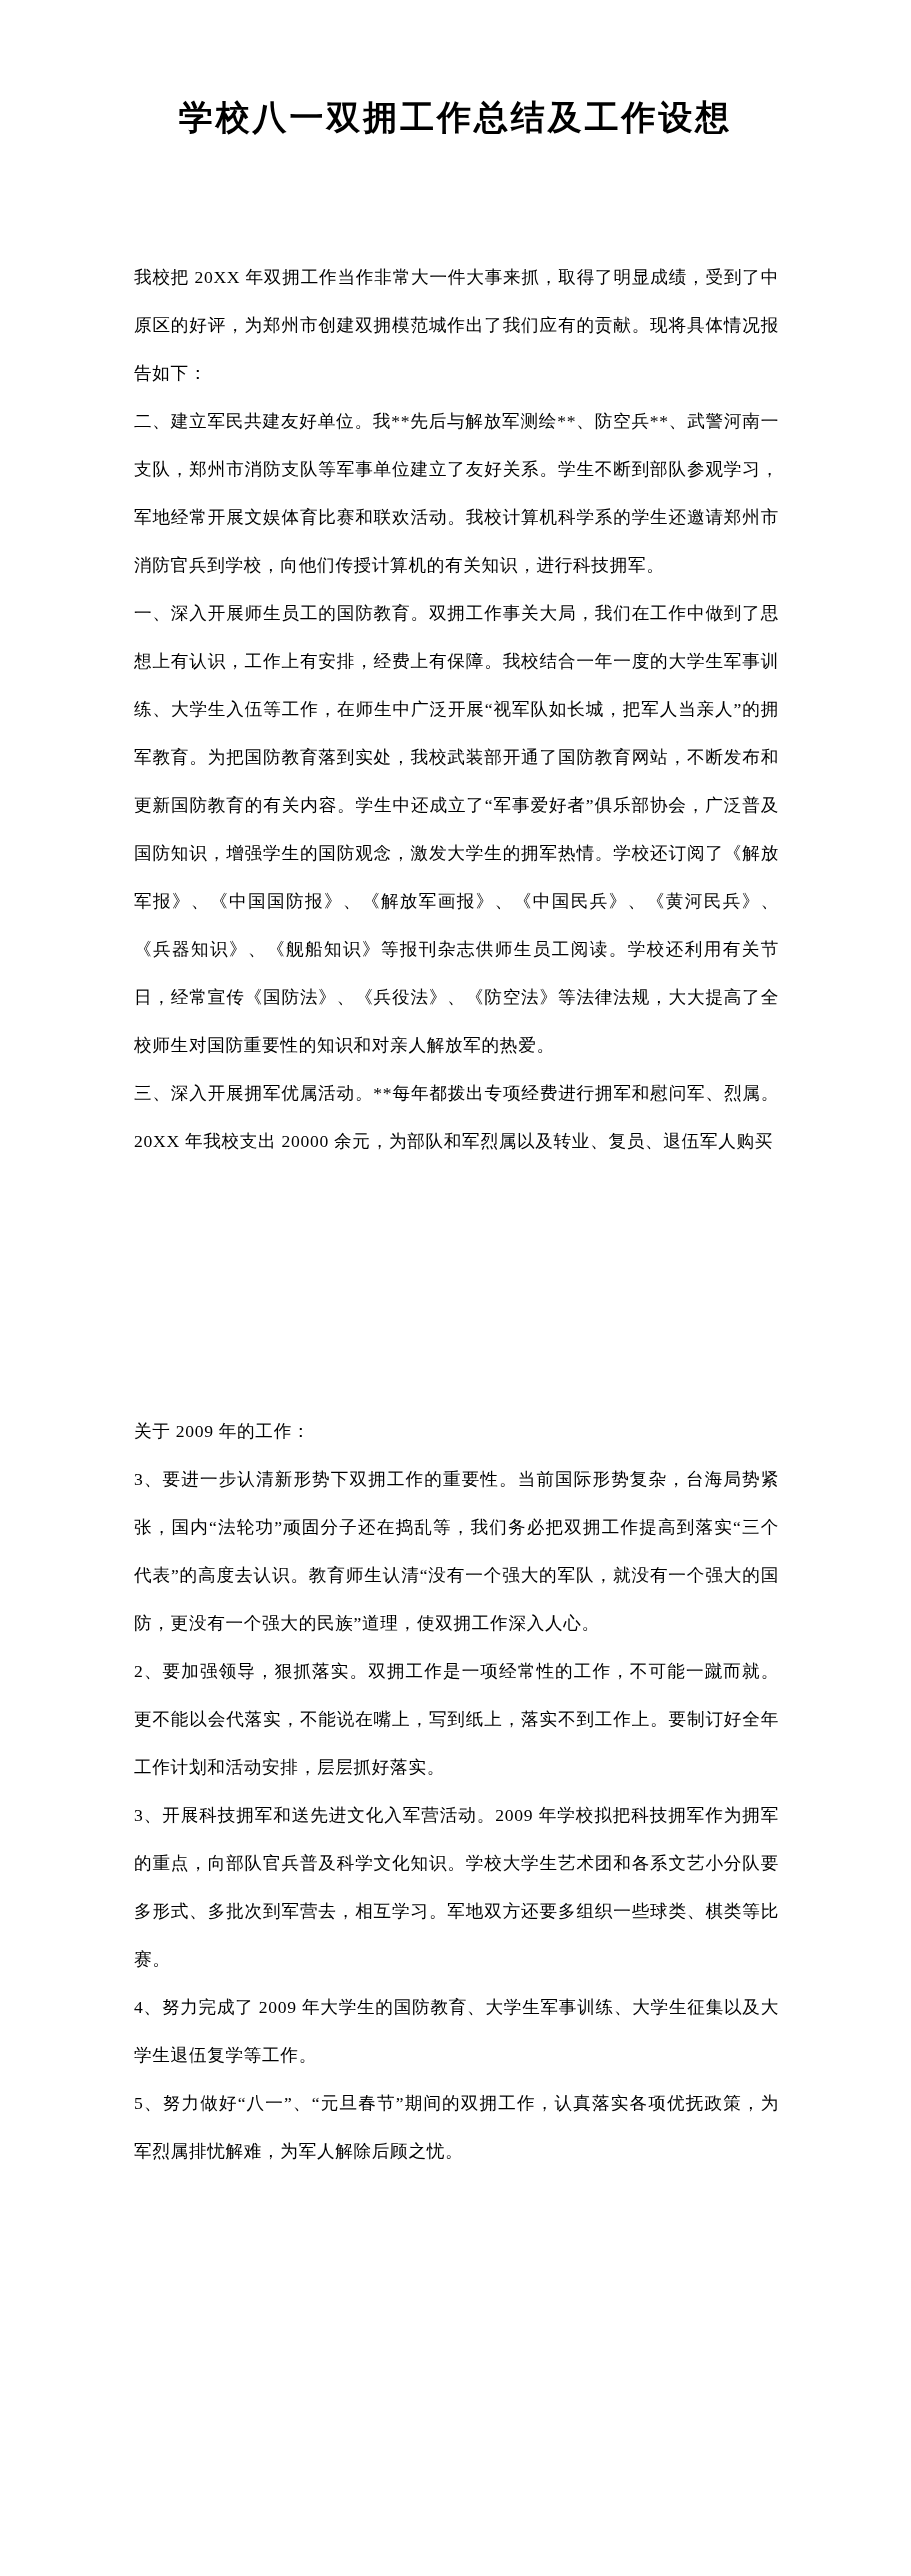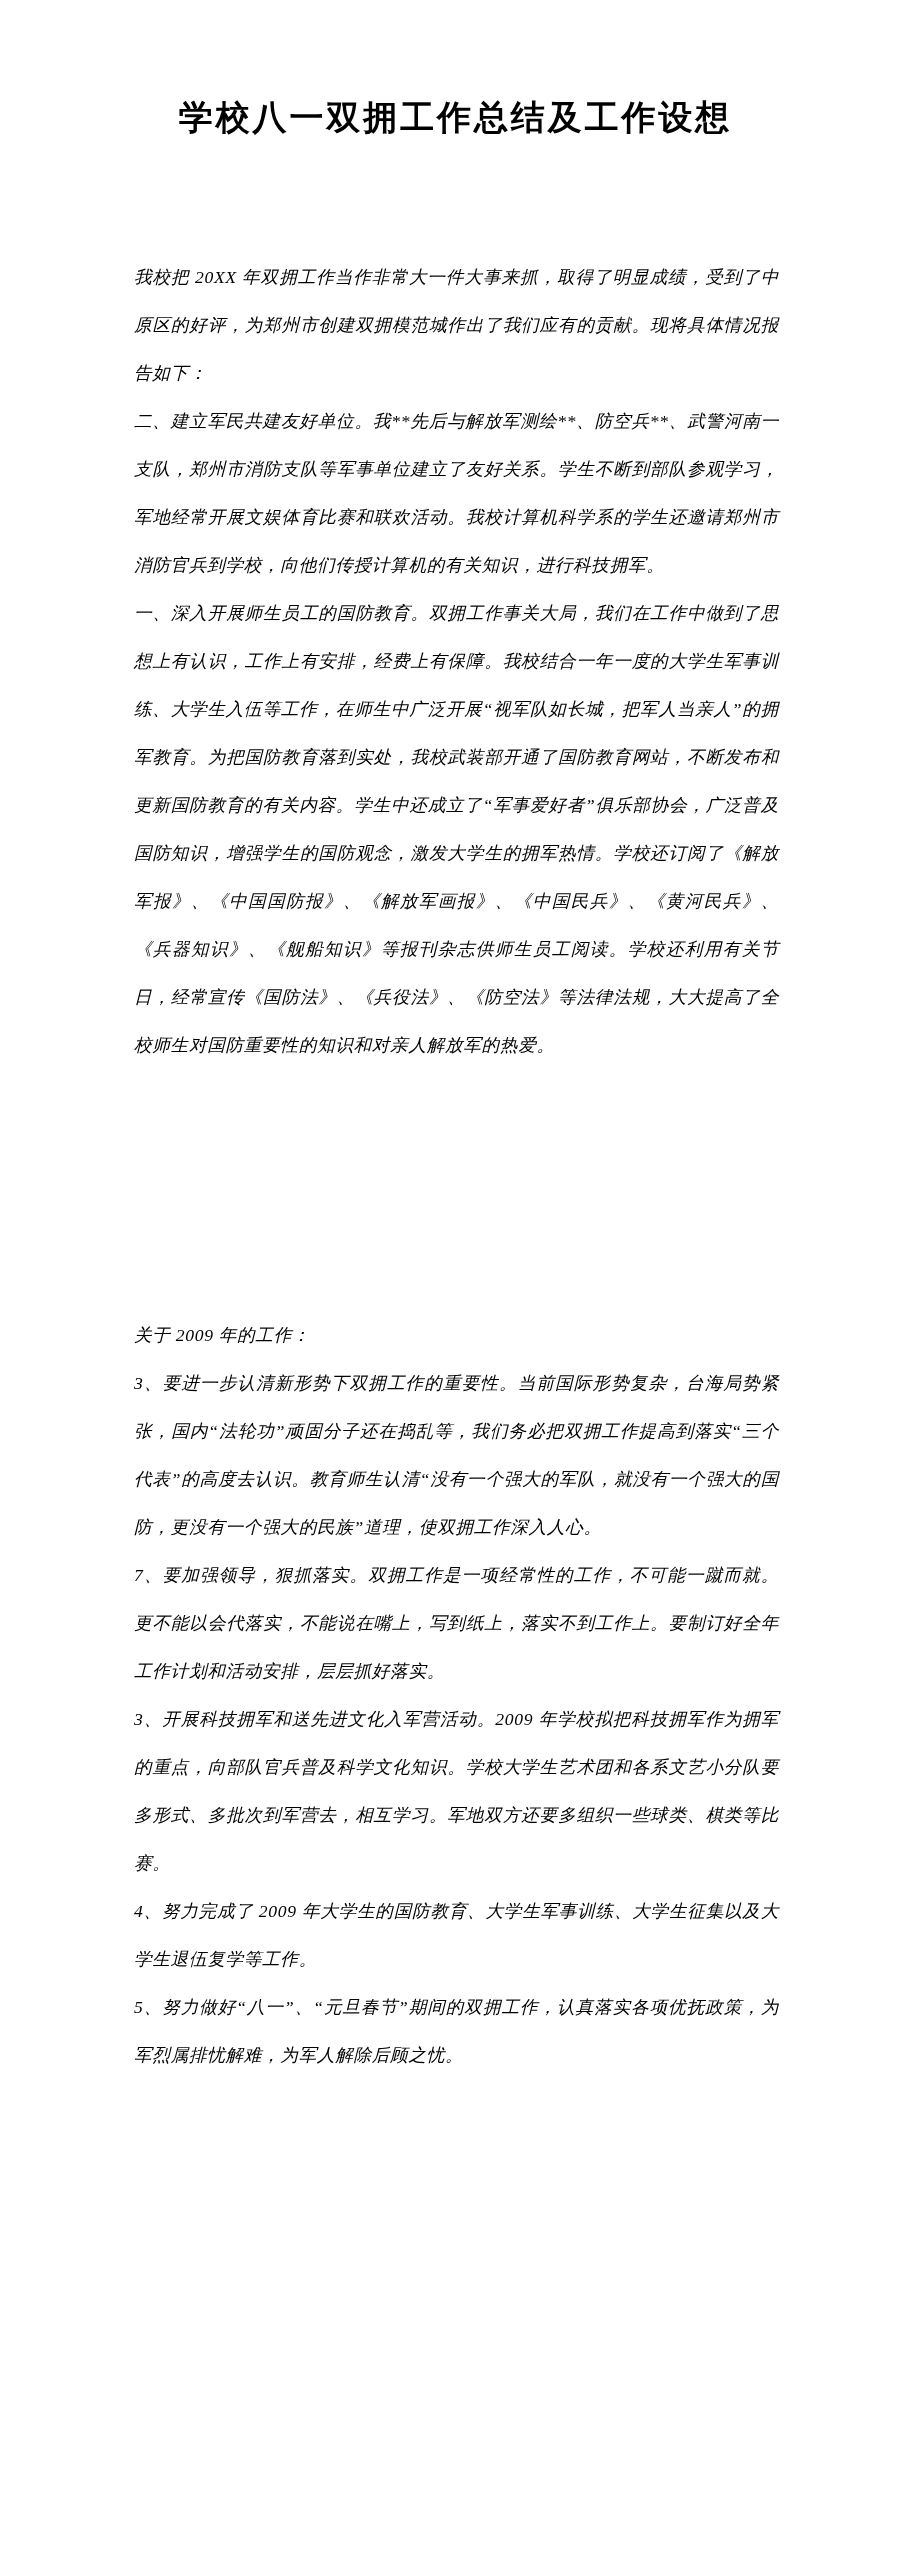--- a/index.html
+++ b/index.html
@@ -37,50 +37,50 @@
     font-size: 17.6px;
     line-height: 48px;
     letter-spacing: 0.7px;
     text-align: justify;
     text-justify: inter-ideograph;
     color: #000000;
   }
   .doc-body p {
     margin: 0;
     padding: 0;
-    font-style: italic;
   }
   .page-break-spacer {
     height: 242px;
   }
 </style>
 </head>
 <body>
 
 <div class="doc-page">
 
   <h1 class="doc-title">学校八一双拥工作总结及工作设想</h1>
 
   <div class="doc-body">
 
     <p>我校把 20XX 年双拥工作当作非常大一件大事来抓，取得了明显成绩，受到了中原区的好评，为郑州市创建双拥模范城作出了我们应有的贡献。现将具体情况报告如下：</p>
 
     <p>二、建立军民共建友好单位。我**先后与解放军测绘**、防空兵**、武警河南一支队，郑州市消防支队等军事单位建立了友好关系。学生不断到部队参观学习，军地经常开展文娱体育比赛和联欢活动。我校计算机科学系的学生还邀请郑州市消防官兵到学校，向他们传授计算机的有关知识，进行科技拥军。</p>
 
     <p>一、深入开展师生员工的国防教育。双拥工作事关大局，我们在工作中做到了思想上有认识，工作上有安排，经费上有保障。我校结合一年一度的大学生军事训练、大学生入伍等工作，在师生中广泛开展“视军队如长城，把军人当亲人”的拥军教育。为把国防教育落到实处，我校武装部开通了国防教育网站，不断发布和更新国防教育的有关内容。学生中还成立了“军事爱好者”俱乐部协会，广泛普及国防知识，增强学生的国防观念，激发大学生的拥军热情。学校还订阅了《解放军报》、《中国国防报》、《解放军画报》、《中国民兵》、《黄河民兵》、《兵器知识》、《舰船知识》等报刊杂志供师生员工阅读。学校还利用有关节日，经常宣传《国防法》、《兵役法》、《防空法》等法律法规，大大提高了全校师生对国防重要性的知识和对亲人解放军的热爱。</p>
 
+    <p>三、深入开展拥军优属活动。**每年都拨出专项经费进行拥军和慰问军、烈属。20XX 年我校支出 20000 余元，为部队和军烈属以及转业、复员、退伍军人购买</p>
 
     <div class="page-break-spacer"></div>
 
 
     <p>关于 2009 年的工作：</p>
 
     <p>3、要进一步认清新形势下双拥工作的重要性。当前国际形势复杂，台海局势紧张，国内“法轮功”顽固分子还在捣乱等，我们务必把双拥工作提高到落实“三个代表”的高度去认识。教育师生认清“没有一个强大的军队，就没有一个强大的国防，更没有一个强大的民族”道理，使双拥工作深入人心。</p>
 
-    <p>7、要加强领导，狠抓落实。双拥工作是一项经常性的工作，不可能一蹴而就。更不能以会代落实，不能说在嘴上，写到纸上，落实不到工作上。要制订好全年工作计划和活动安排，层层抓好落实。</p>
+    <p>2、要加强领导，狠抓落实。双拥工作是一项经常性的工作，不可能一蹴而就。更不能以会代落实，不能说在嘴上，写到纸上，落实不到工作上。要制订好全年工作计划和活动安排，层层抓好落实。</p>
 
     <p>3、开展科技拥军和送先进文化入军营活动。2009 年学校拟把科技拥军作为拥军的重点，向部队官兵普及科学文化知识。学校大学生艺术团和各系文艺小分队要多形式、多批次到军营去，相互学习。军地双方还要多组织一些球类、棋类等比赛。</p>
 
     <p>4、努力完成了 2009 年大学生的国防教育、大学生军事训练、大学生征集以及大学生退伍复学等工作。</p>
 
     <p>5、努力做好“八一”、“元旦春节”期间的双拥工作，认真落实各项优抚政策，为军烈属排忧解难，为军人解除后顾之忧。</p>
 
   </div>
 </div>
 

